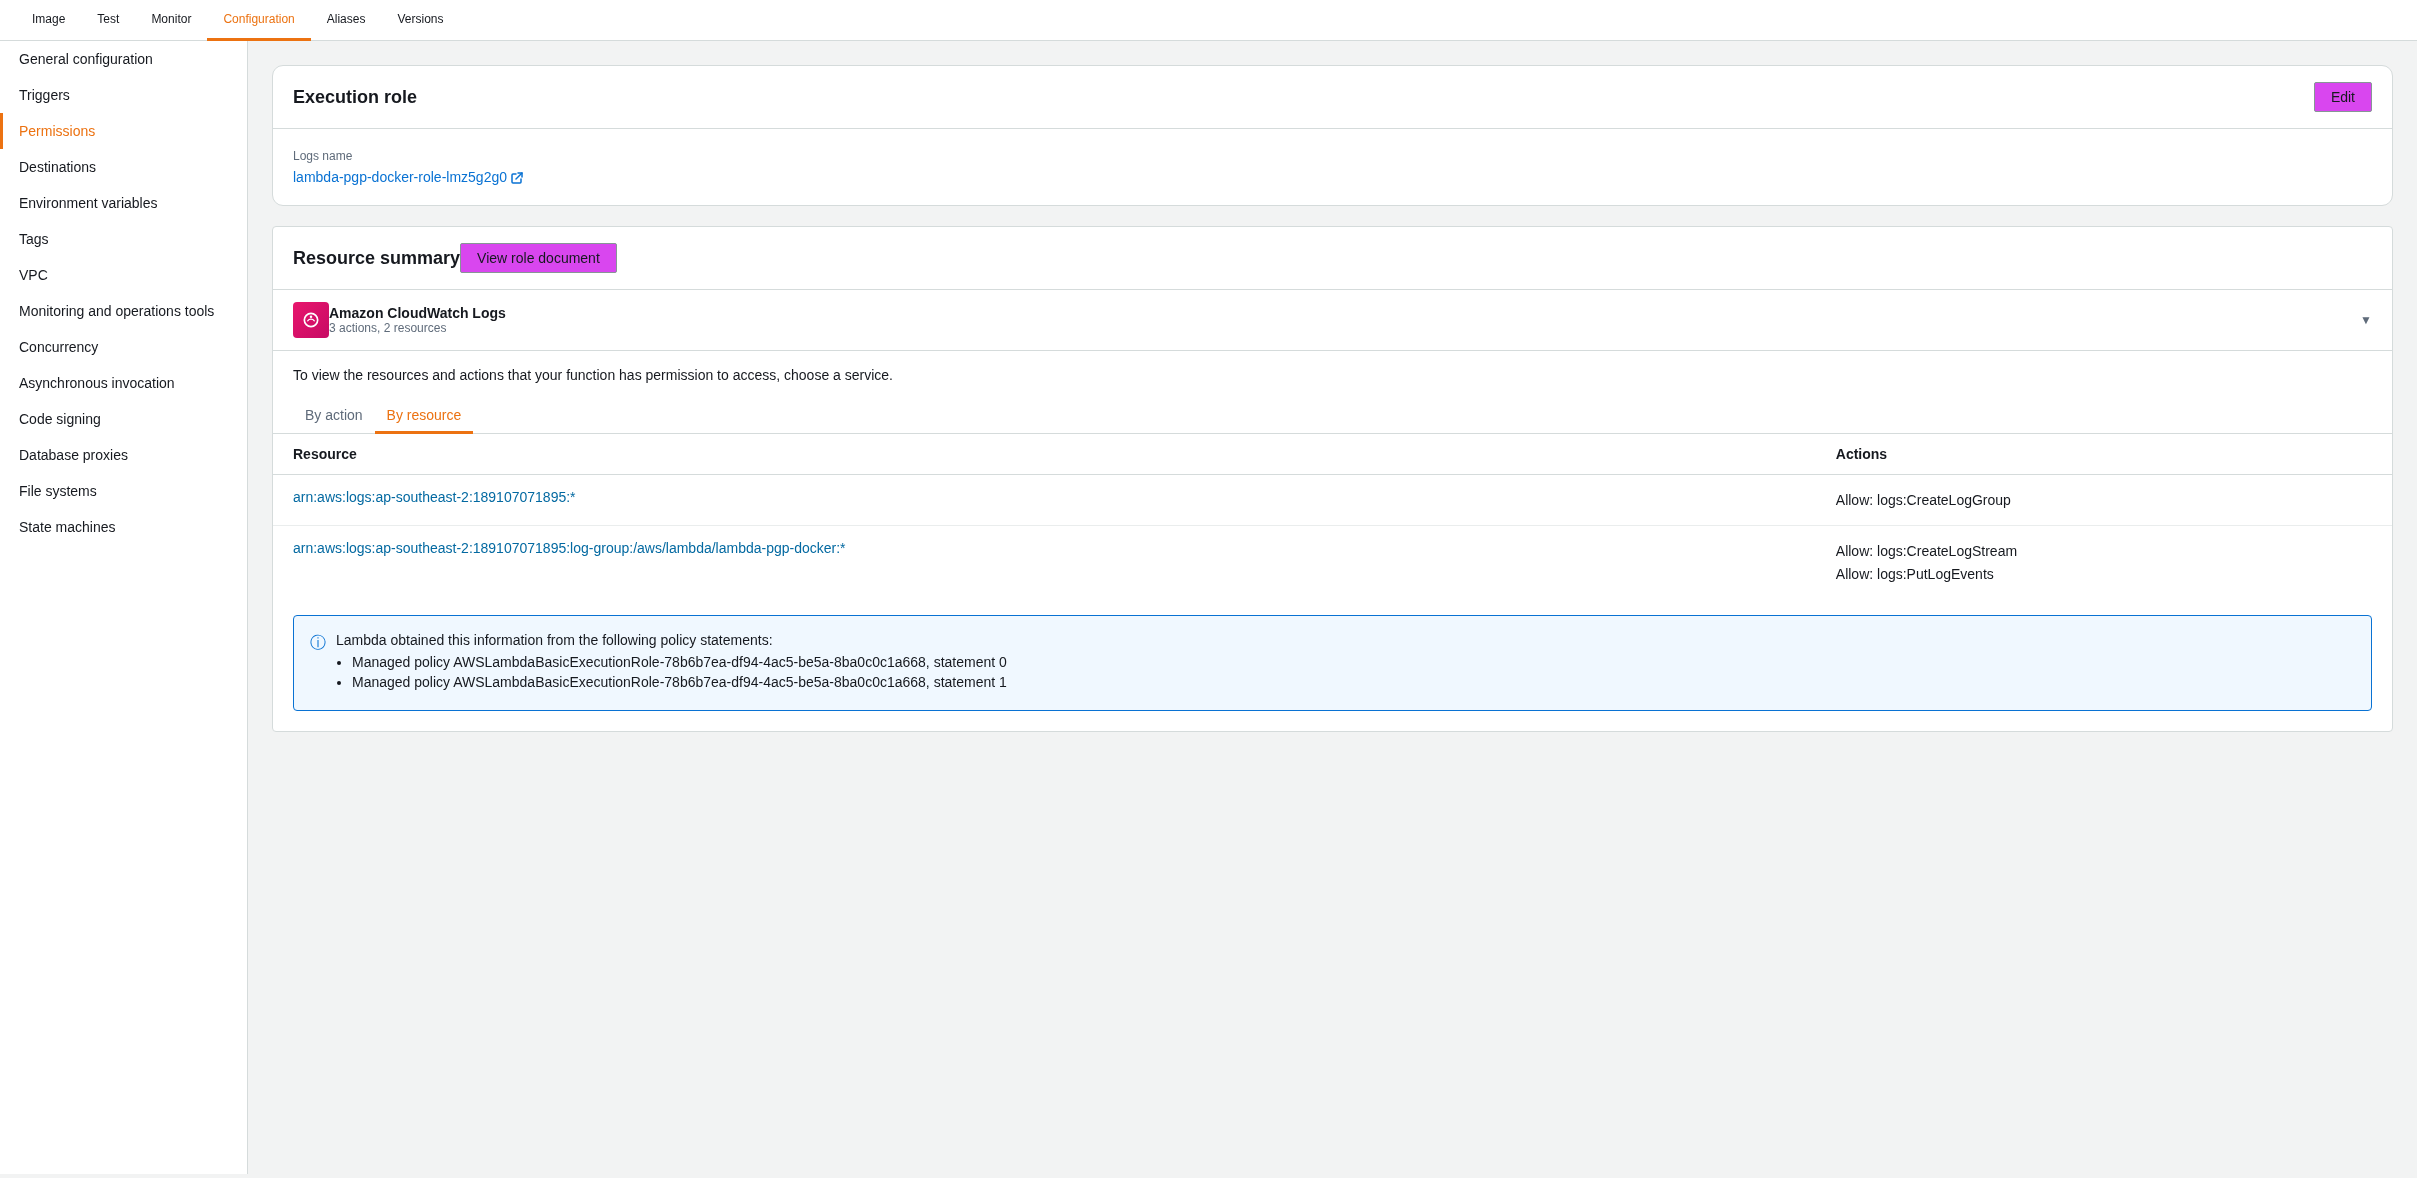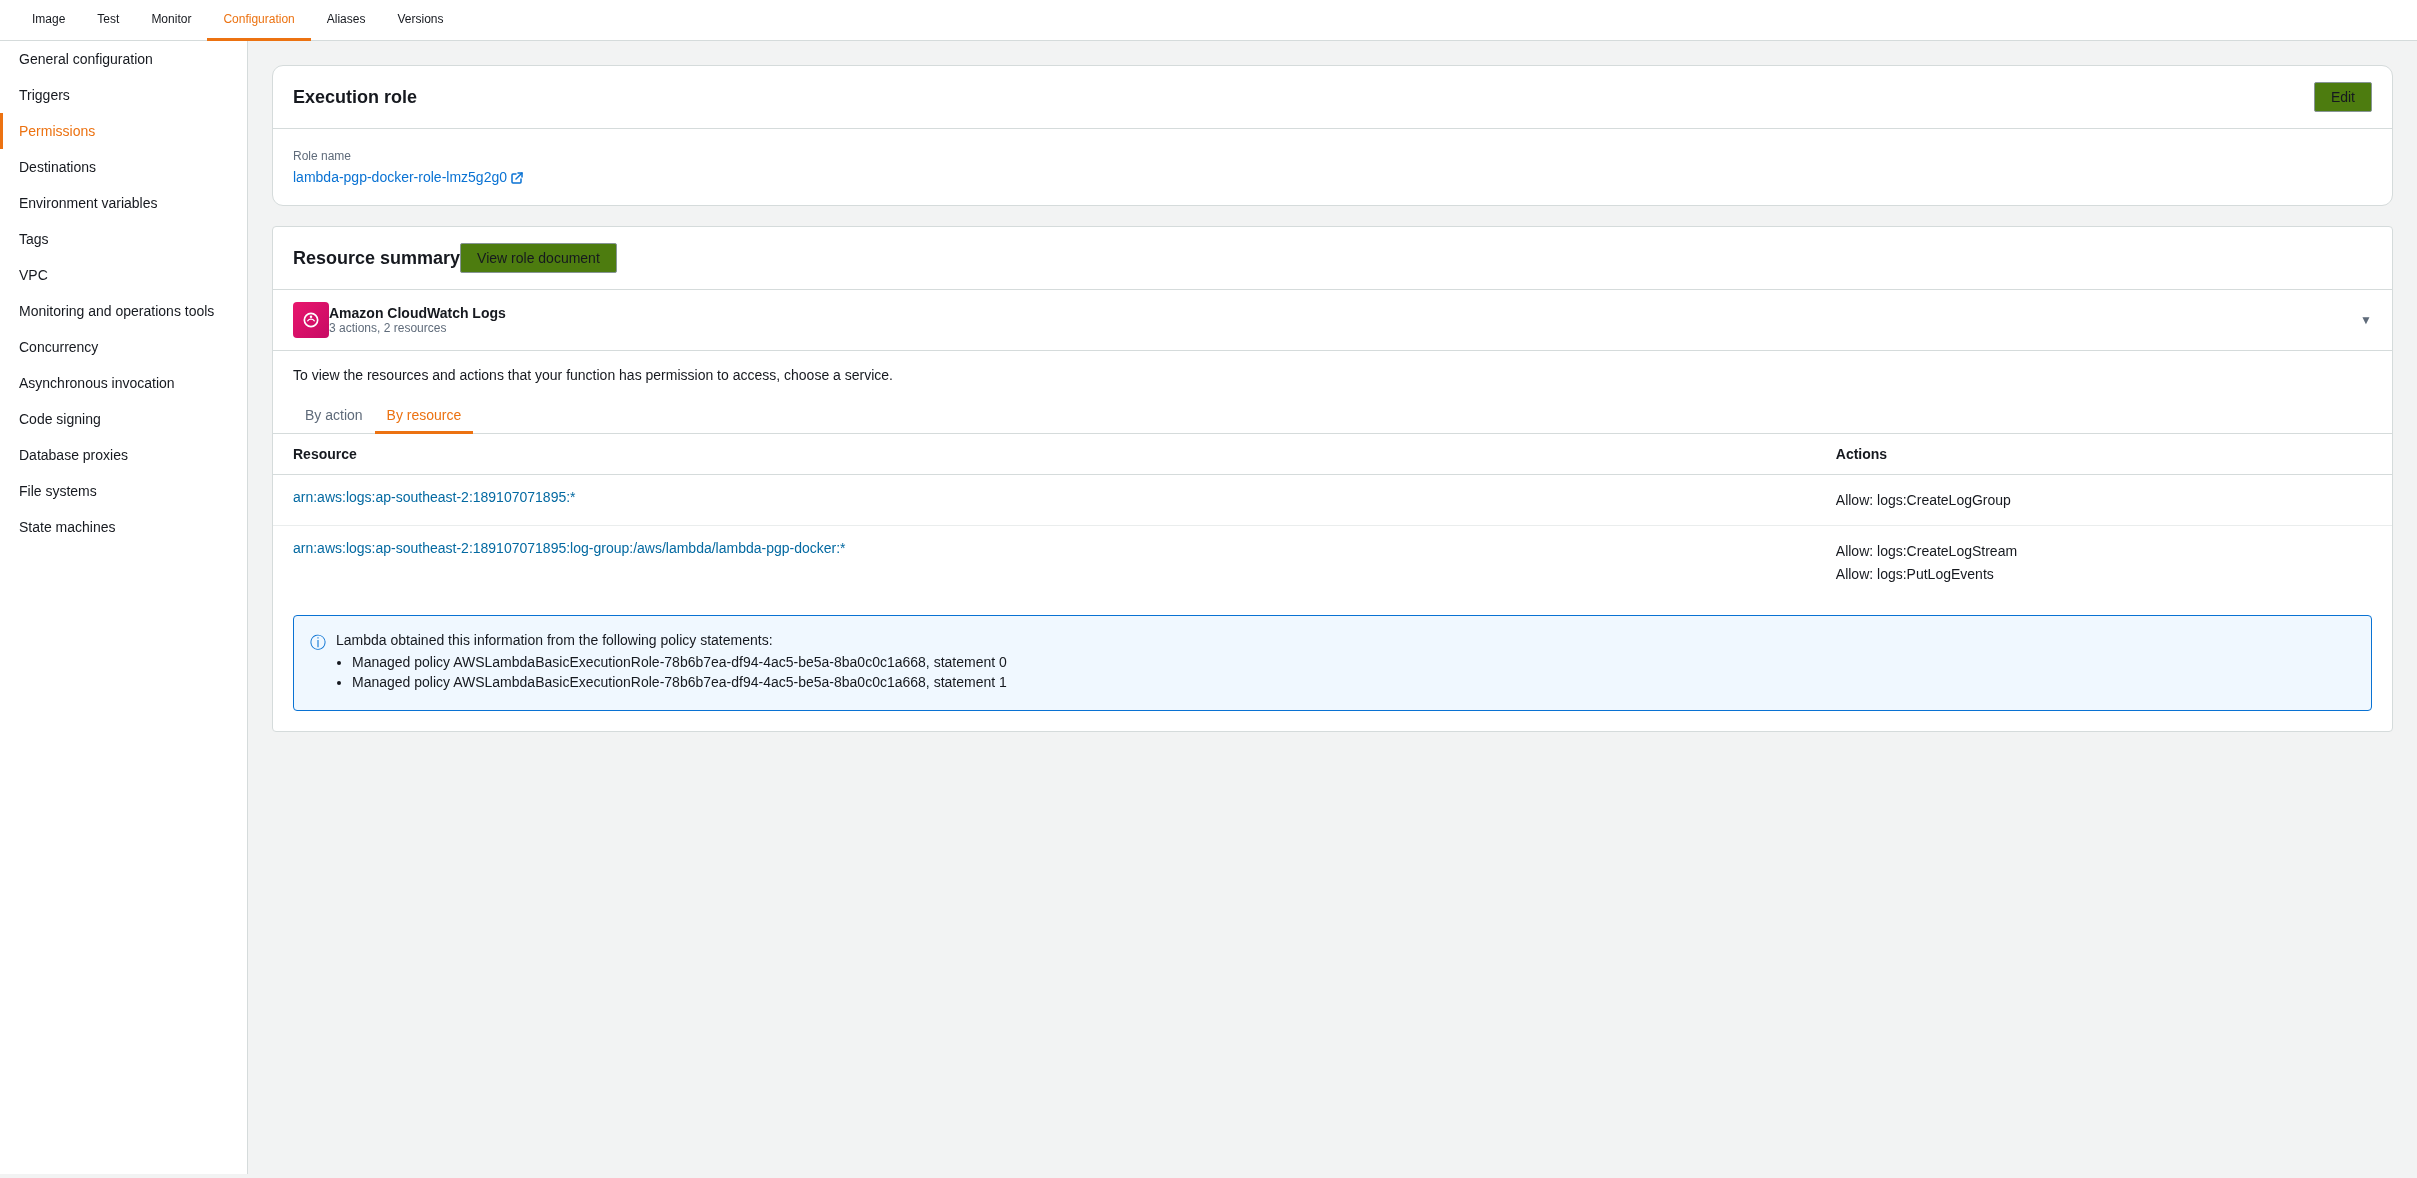--- a/index.html
+++ b/index.html
@@ -87,21 +87,21 @@
 
     
     .btn {
       padding: 6px 16px;
       border-radius: 2px;
       cursor: pointer;
       font-size: 14px;
       font-weight: 400;
     }
     .btn-secondary {
-      background: #4d7c0f;
+      background: #d946ef;
       border: 1px solid #879596;
       color: #16191f;
     }
 
     
     .field-label {
       font-size: 12px;
       color: #5f6b7a;
       margin-bottom: 6px;
     }
@@ -266,21 +266,21 @@
   </nav>
 
   <main class="content">
 
     <div class="card">
       <div class="card-header">
         <span class="card-title">Execution role</span>
         <button class="btn btn-secondary">Edit</button>
       </div>
       <div class="card-body">
-        <div class="field-label">Role name</div>
+        <div class="field-label">Logs name</div>
         <a href="#" class="link">
           <span>lambda-pgp-docker-role-lmz5g2g0</span>
           <span class="external-icon">
             <svg width="12" height="12" viewBox="0 0 12 12" fill="none" xmlns="http://www.w3.org/2000/svg">
               <path d="M7 1H11V5" stroke="#0972d3" stroke-width="1.5" stroke-linecap="round" stroke-linejoin="round"></path>
               <path d="M11 1L5 7" stroke="#0972d3" stroke-width="1.5" stroke-linecap="round"></path>
               <path d="M5 2H2C1.44772 2 1 2.44772 1 3V10C1 10.5523 1.44772 11 2 11H9C9.55228 11 10 10.5523 10 10V7" stroke="#0972d3" stroke-width="1.5" stroke-linecap="round"></path>
             </svg>
           </span>
         </a>

